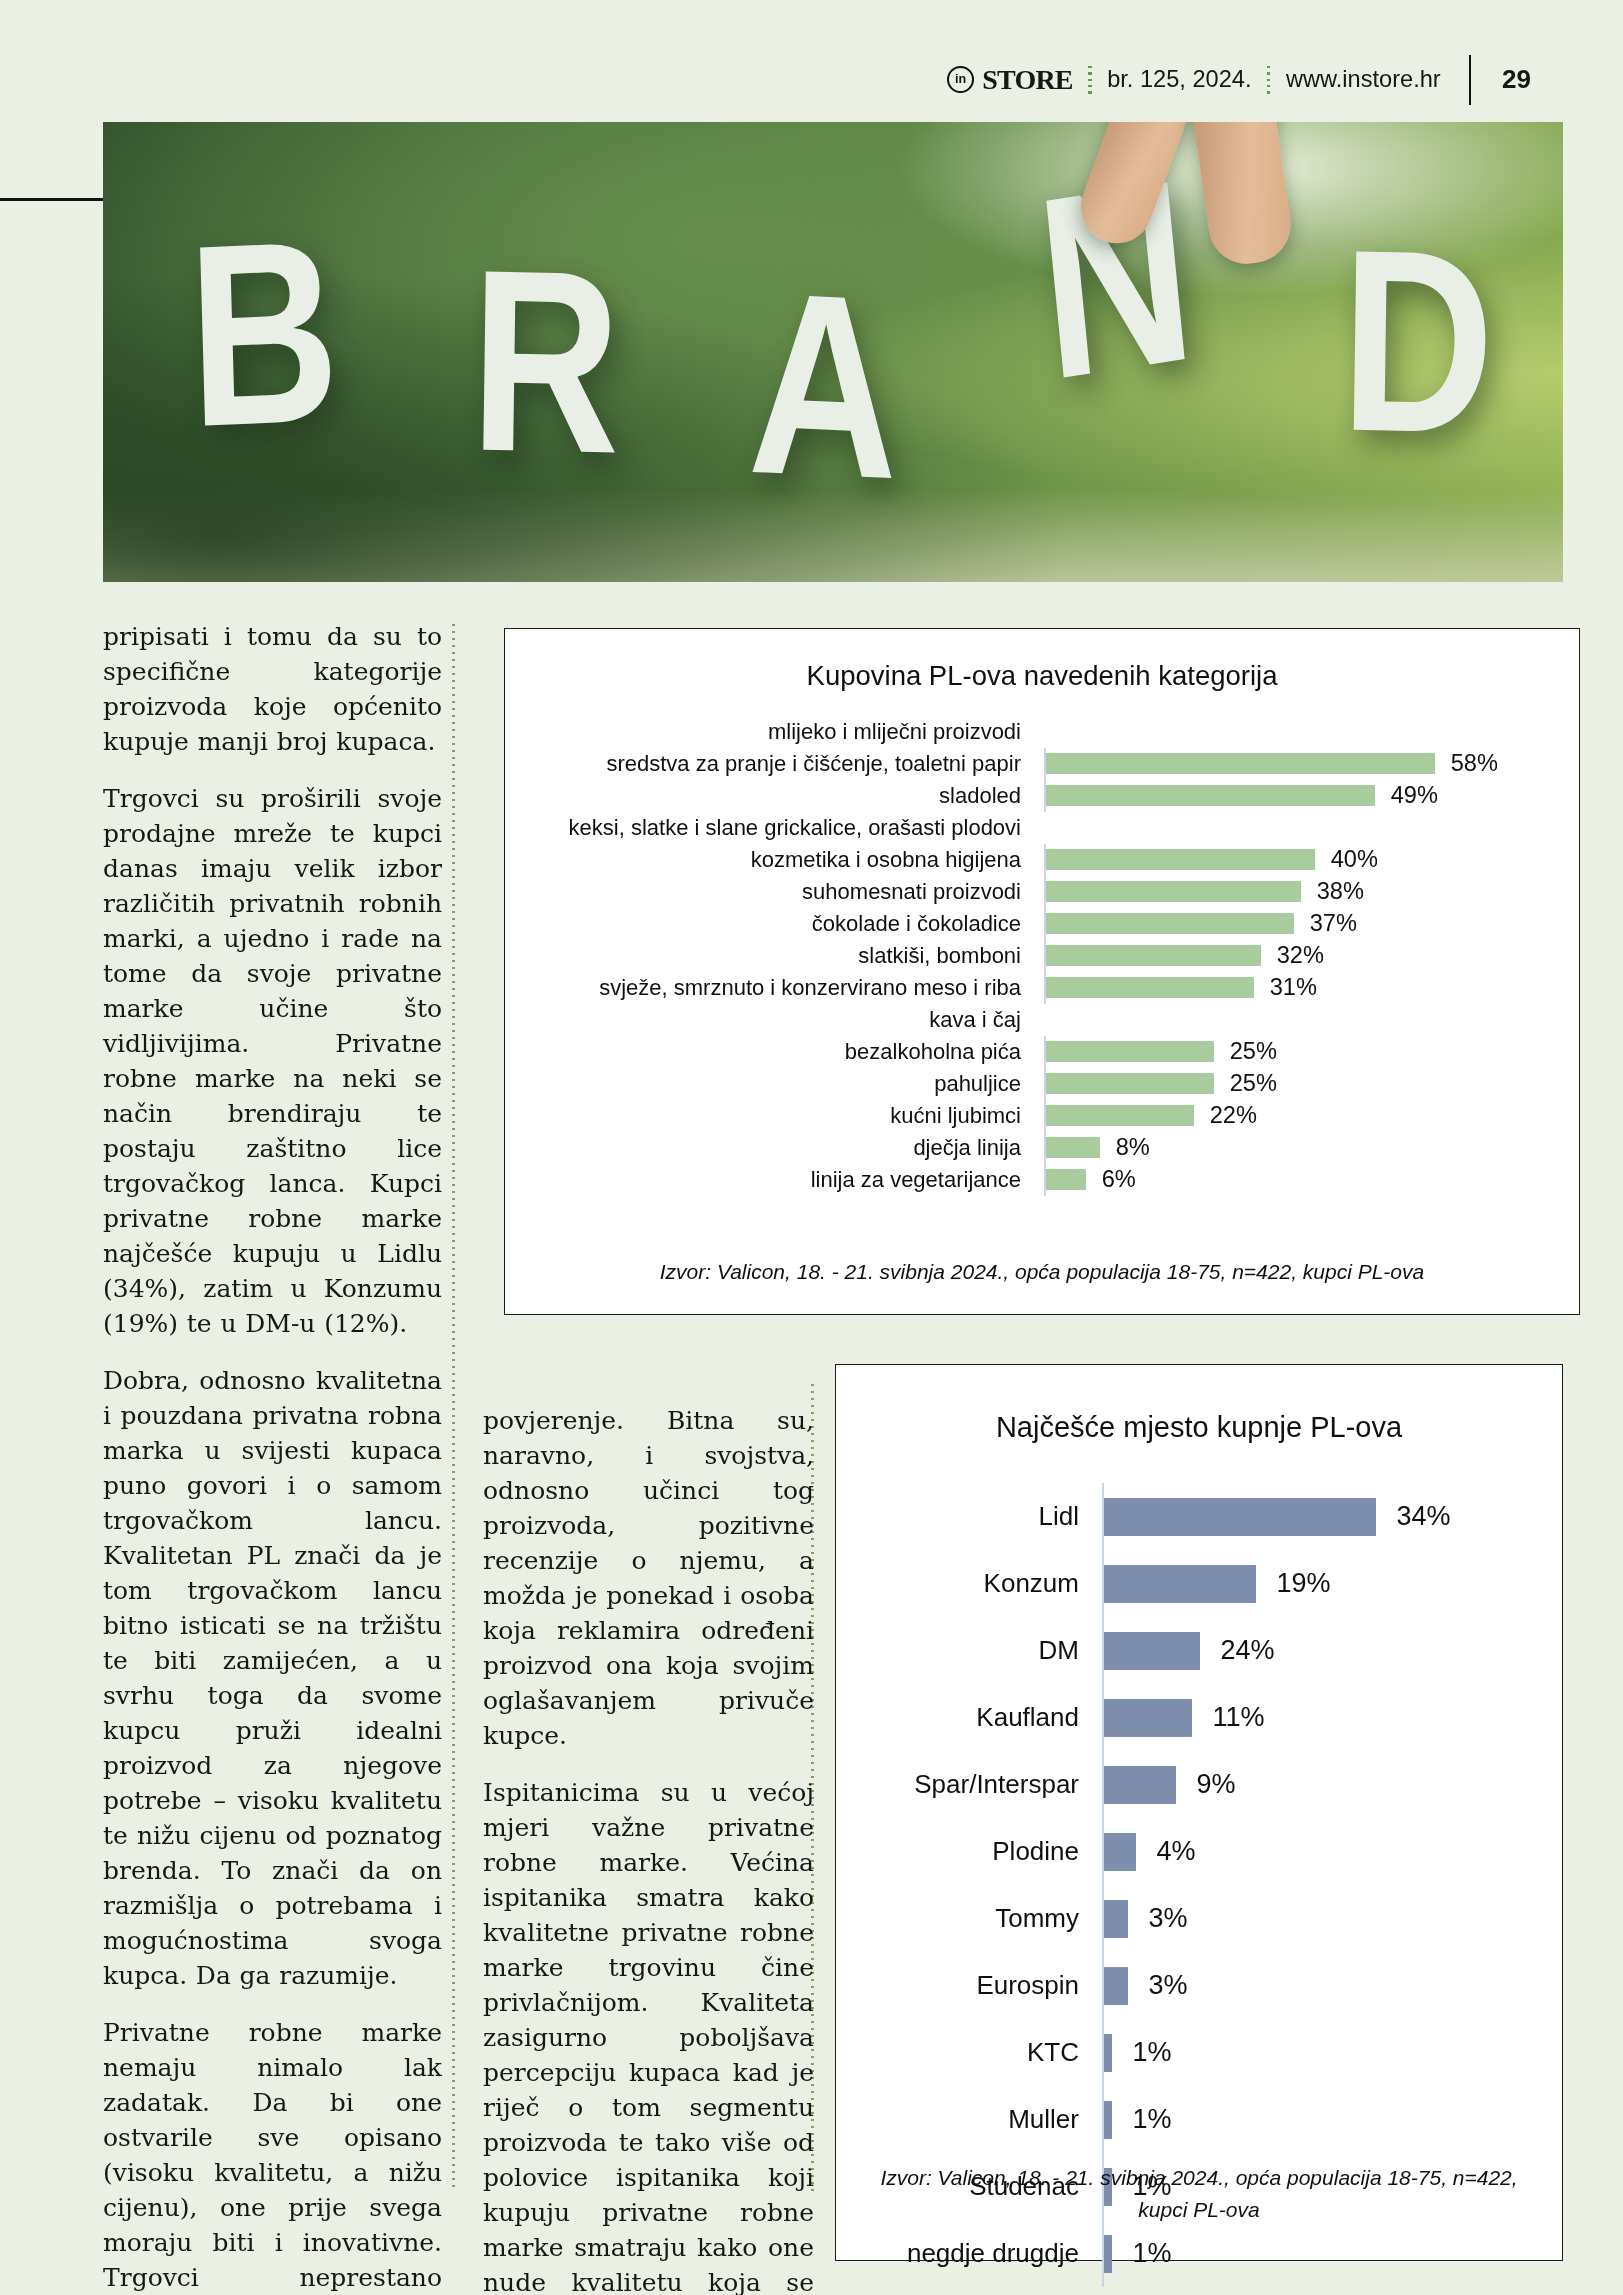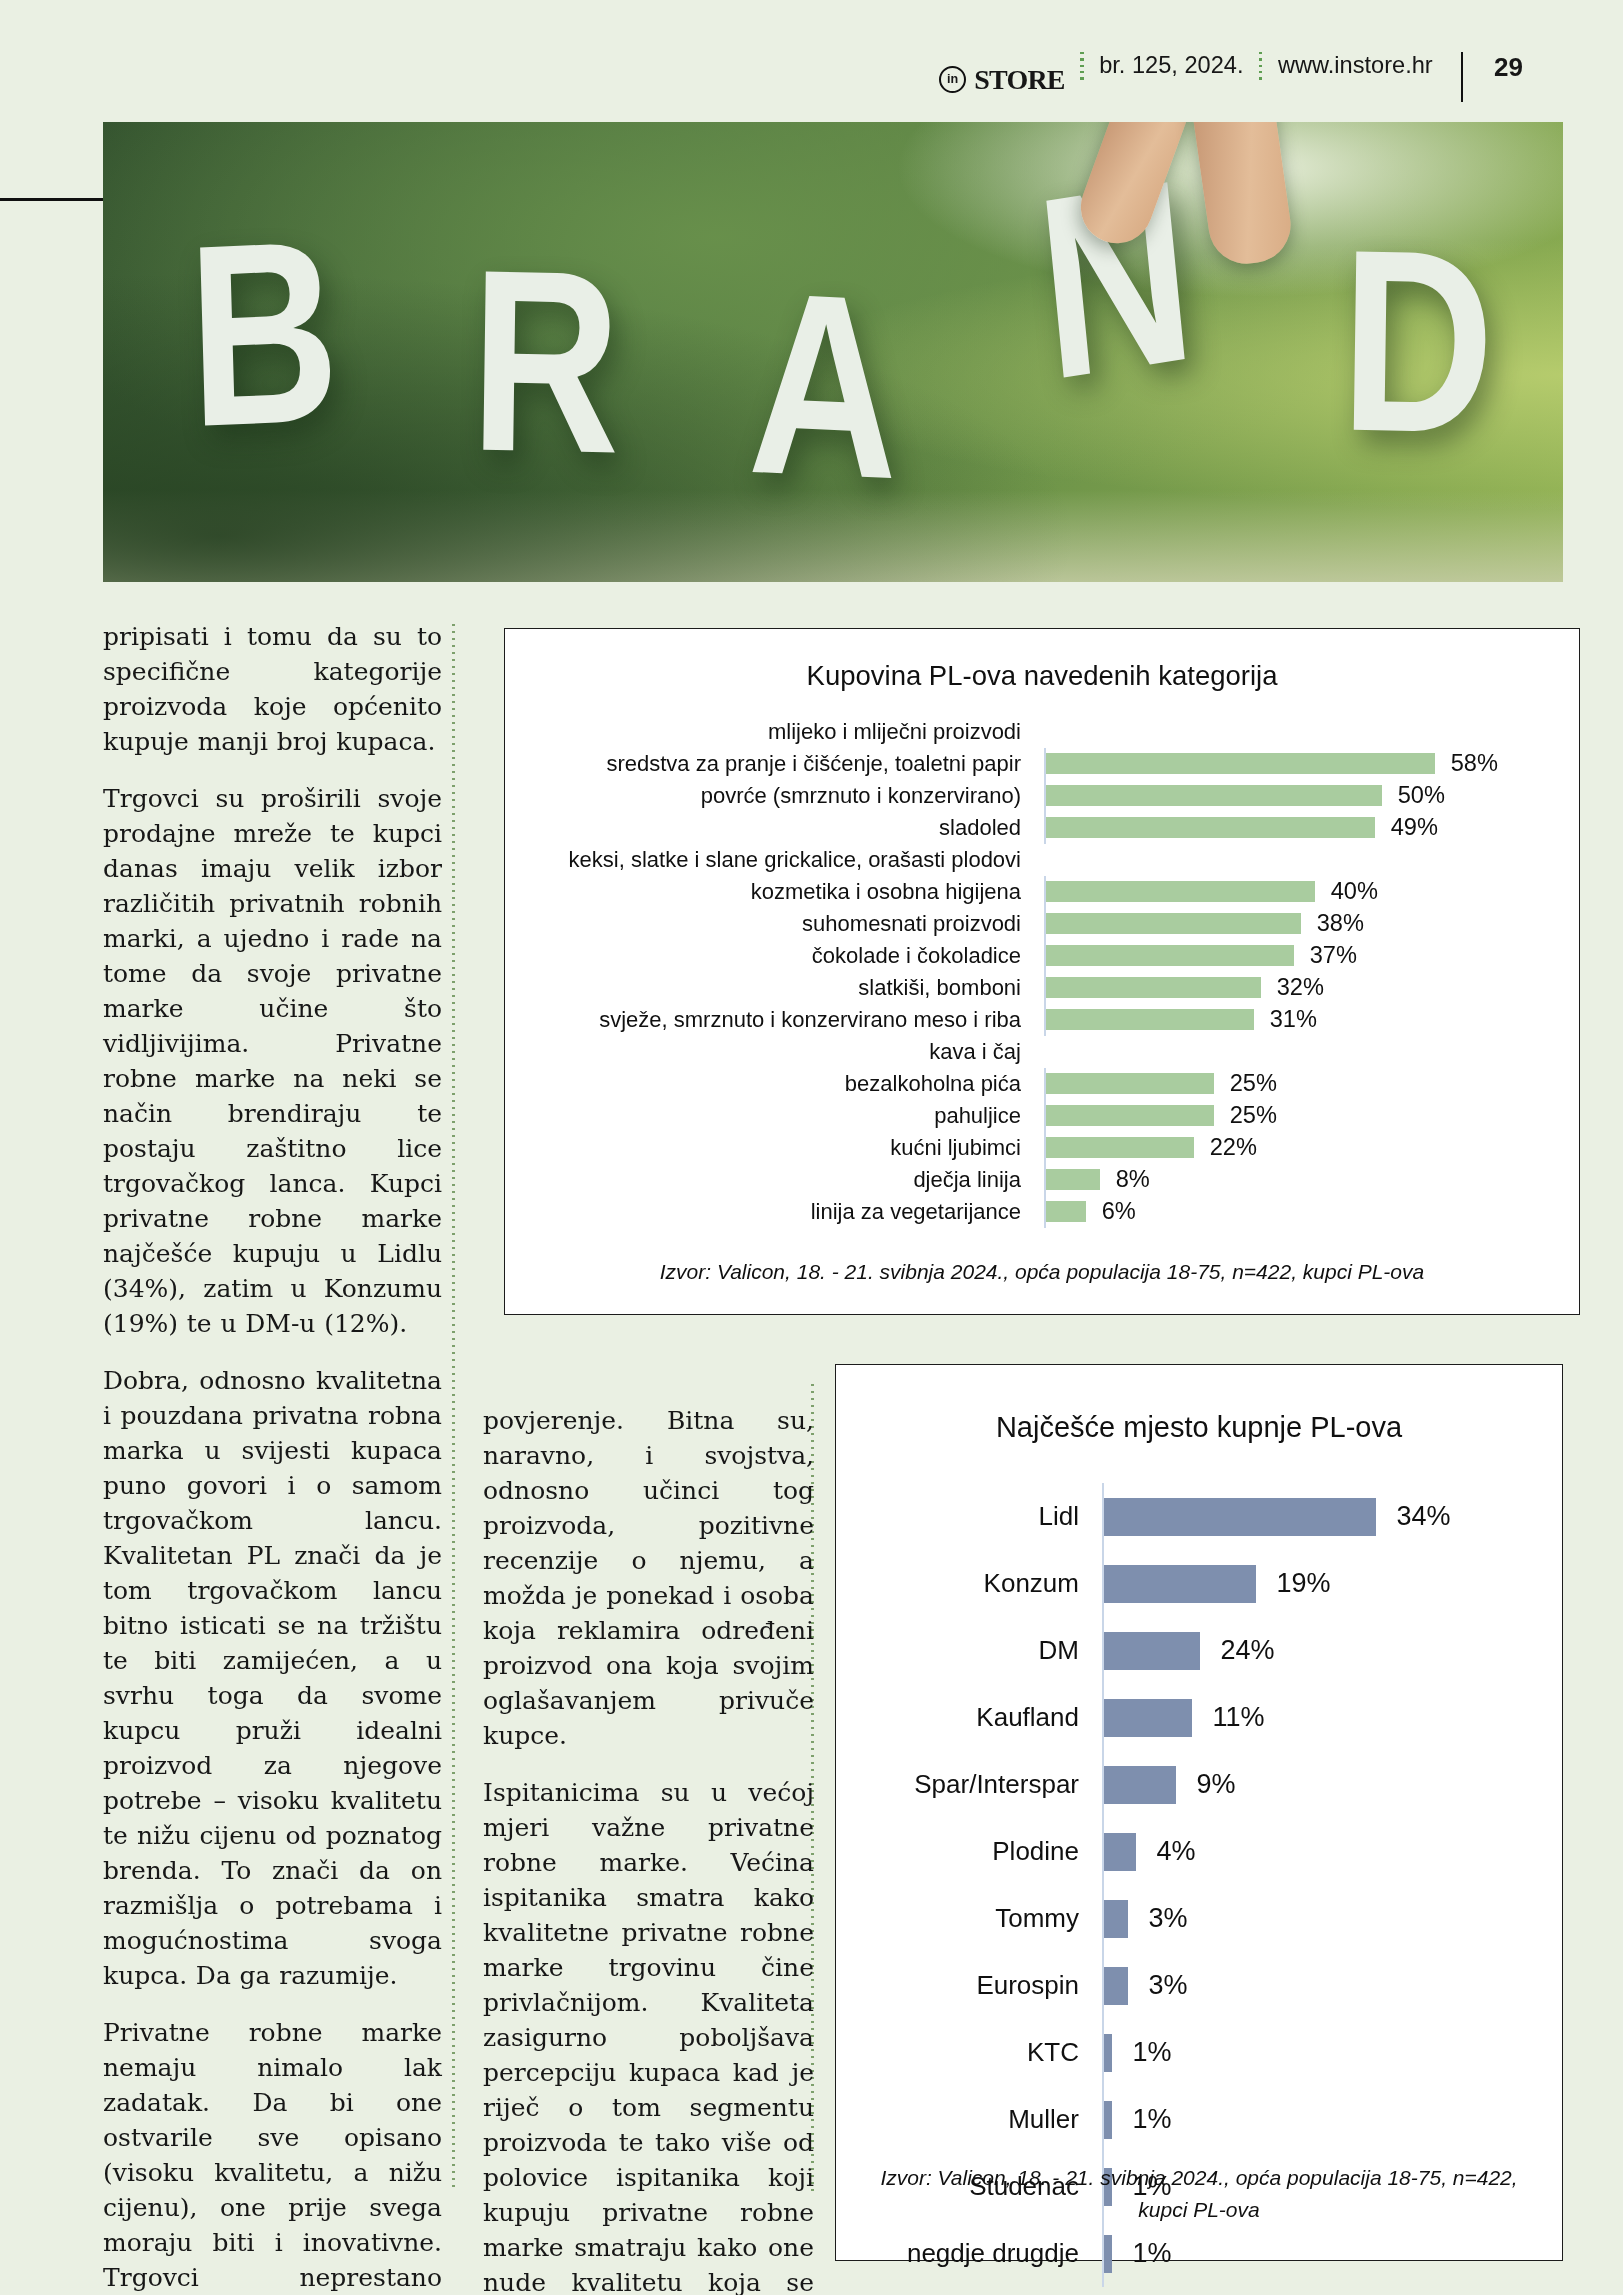--- a/index.html
+++ b/index.html
@@ -4,22 +4,22 @@
 <style>
   html,body{margin:0;padding:0;}
   body{
     width:1623px;height:2295px;position:relative;overflow:hidden;
     background:#eaf0e3;
     font-family:"DejaVu Serif", serif;
     color:#171717;
   }
   
   .header{
-    position:absolute;top:52px;right:100px;height:55px;
-    display:flex;
+    position:absolute;top:52px;right:92px;height:55px;
+    display:flex;align-items:center;
     font-family:"Liberation Sans", sans-serif;
   }
   .logo{display:flex;align-items:center;gap:7.9px;}
   .logo-circle{
     width:23.6px;height:23.6px;border:2.4px solid #101010;border-radius:50%;
     display:flex;align-items:center;justify-content:center;
     font-size:12.6px;font-weight:bold;line-height:1;
   }
   .logo-word{font-size:28px;font-weight:bold;letter-spacing:-0.8px;font-family:Liberation Serif, serif;}
   .dotsep{
@@ -151,27 +151,20 @@
         <div class="clabel">mlijeko i mliječni proizvodi</div>
       </div>
       <div class="crow">
         <div class="clabel">sredstva za pranje i čišćenje, toaletni papir</div>
         <div class="cbars">
           <div class="cbar" style="width: 389px; background: rgb(169, 204, 159);"></div>
           <div class="cval">58%</div>
         </div>
       </div>
       <div class="crow">
-        <div class="clabel">povrće (smrznuto i konzervirano)</div>
-        <div class="cbars">
-          <div class="cbar" style="width: 336px; background: rgb(169, 204, 159);"></div>
-          <div class="cval">50%</div>
-        </div>
-      </div>
-      <div class="crow">
         <div class="clabel">sladoled</div>
         <div class="cbars">
           <div class="cbar" style="width: 329px; background: rgb(169, 204, 159);"></div>
           <div class="cval">49%</div>
         </div>
       </div>
       <div class="crow">
         <div class="clabel">keksi, slatke i slane grickalice, orašasti plodovi</div>
       </div>
       <div class="crow">

